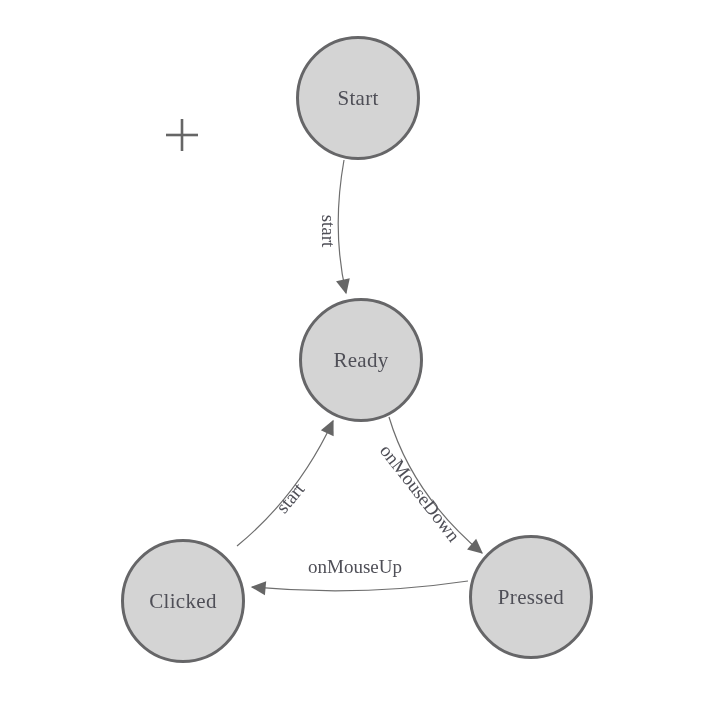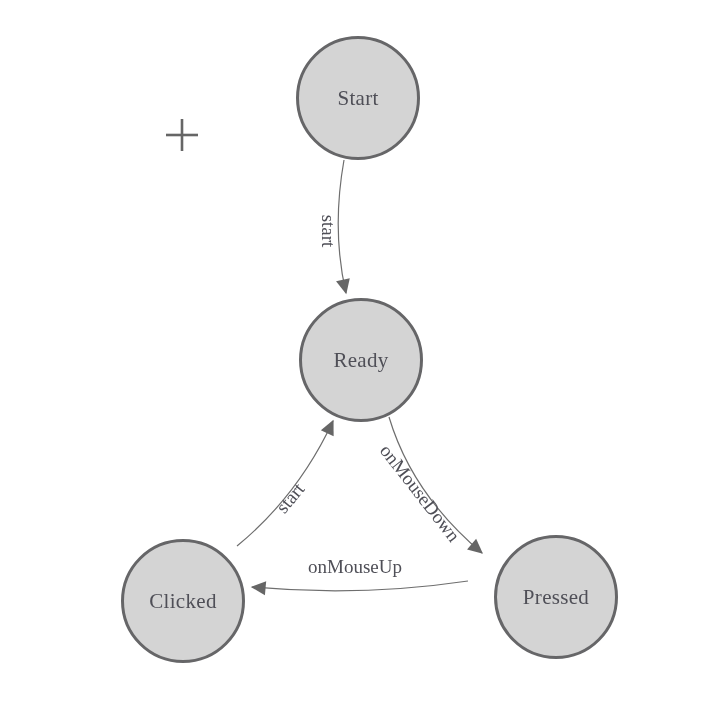--- a/index.html
+++ b/index.html
@@ -53,21 +53,21 @@
     cursor: default;
   }
   .state-node .node-label {
     font-size: 21px;
     color: #4f4f57;
     letter-spacing: 0.3px;
   }
   .node-start   { left: 296px; top:  36px; }
   .node-ready   { left: 299px; top: 298px; }
   .node-clicked { left: 121px; top: 539px; justify-content: center; }
-  .node-pressed { left: 494px; top: 535px; }
+  .node-pressed { left: 469px; top: 535px; }
 </style>
 </head>
 <body>
 
 <div class="canvas">
 
   <svg class="edges-layer" width="710" height="728" viewBox="0 0 710 728" xmlns="http://www.w3.org/2000/svg">
     <defs>
       <marker id="arrow" viewBox="0 0 10 10" refX="8.5" refY="5" markerWidth="19" markerHeight="16" orient="auto" markerUnits="userSpaceOnUse">
         <path d="M0,0.6 L9.3,5 L0,9.4 z" fill="#666666"></path>

